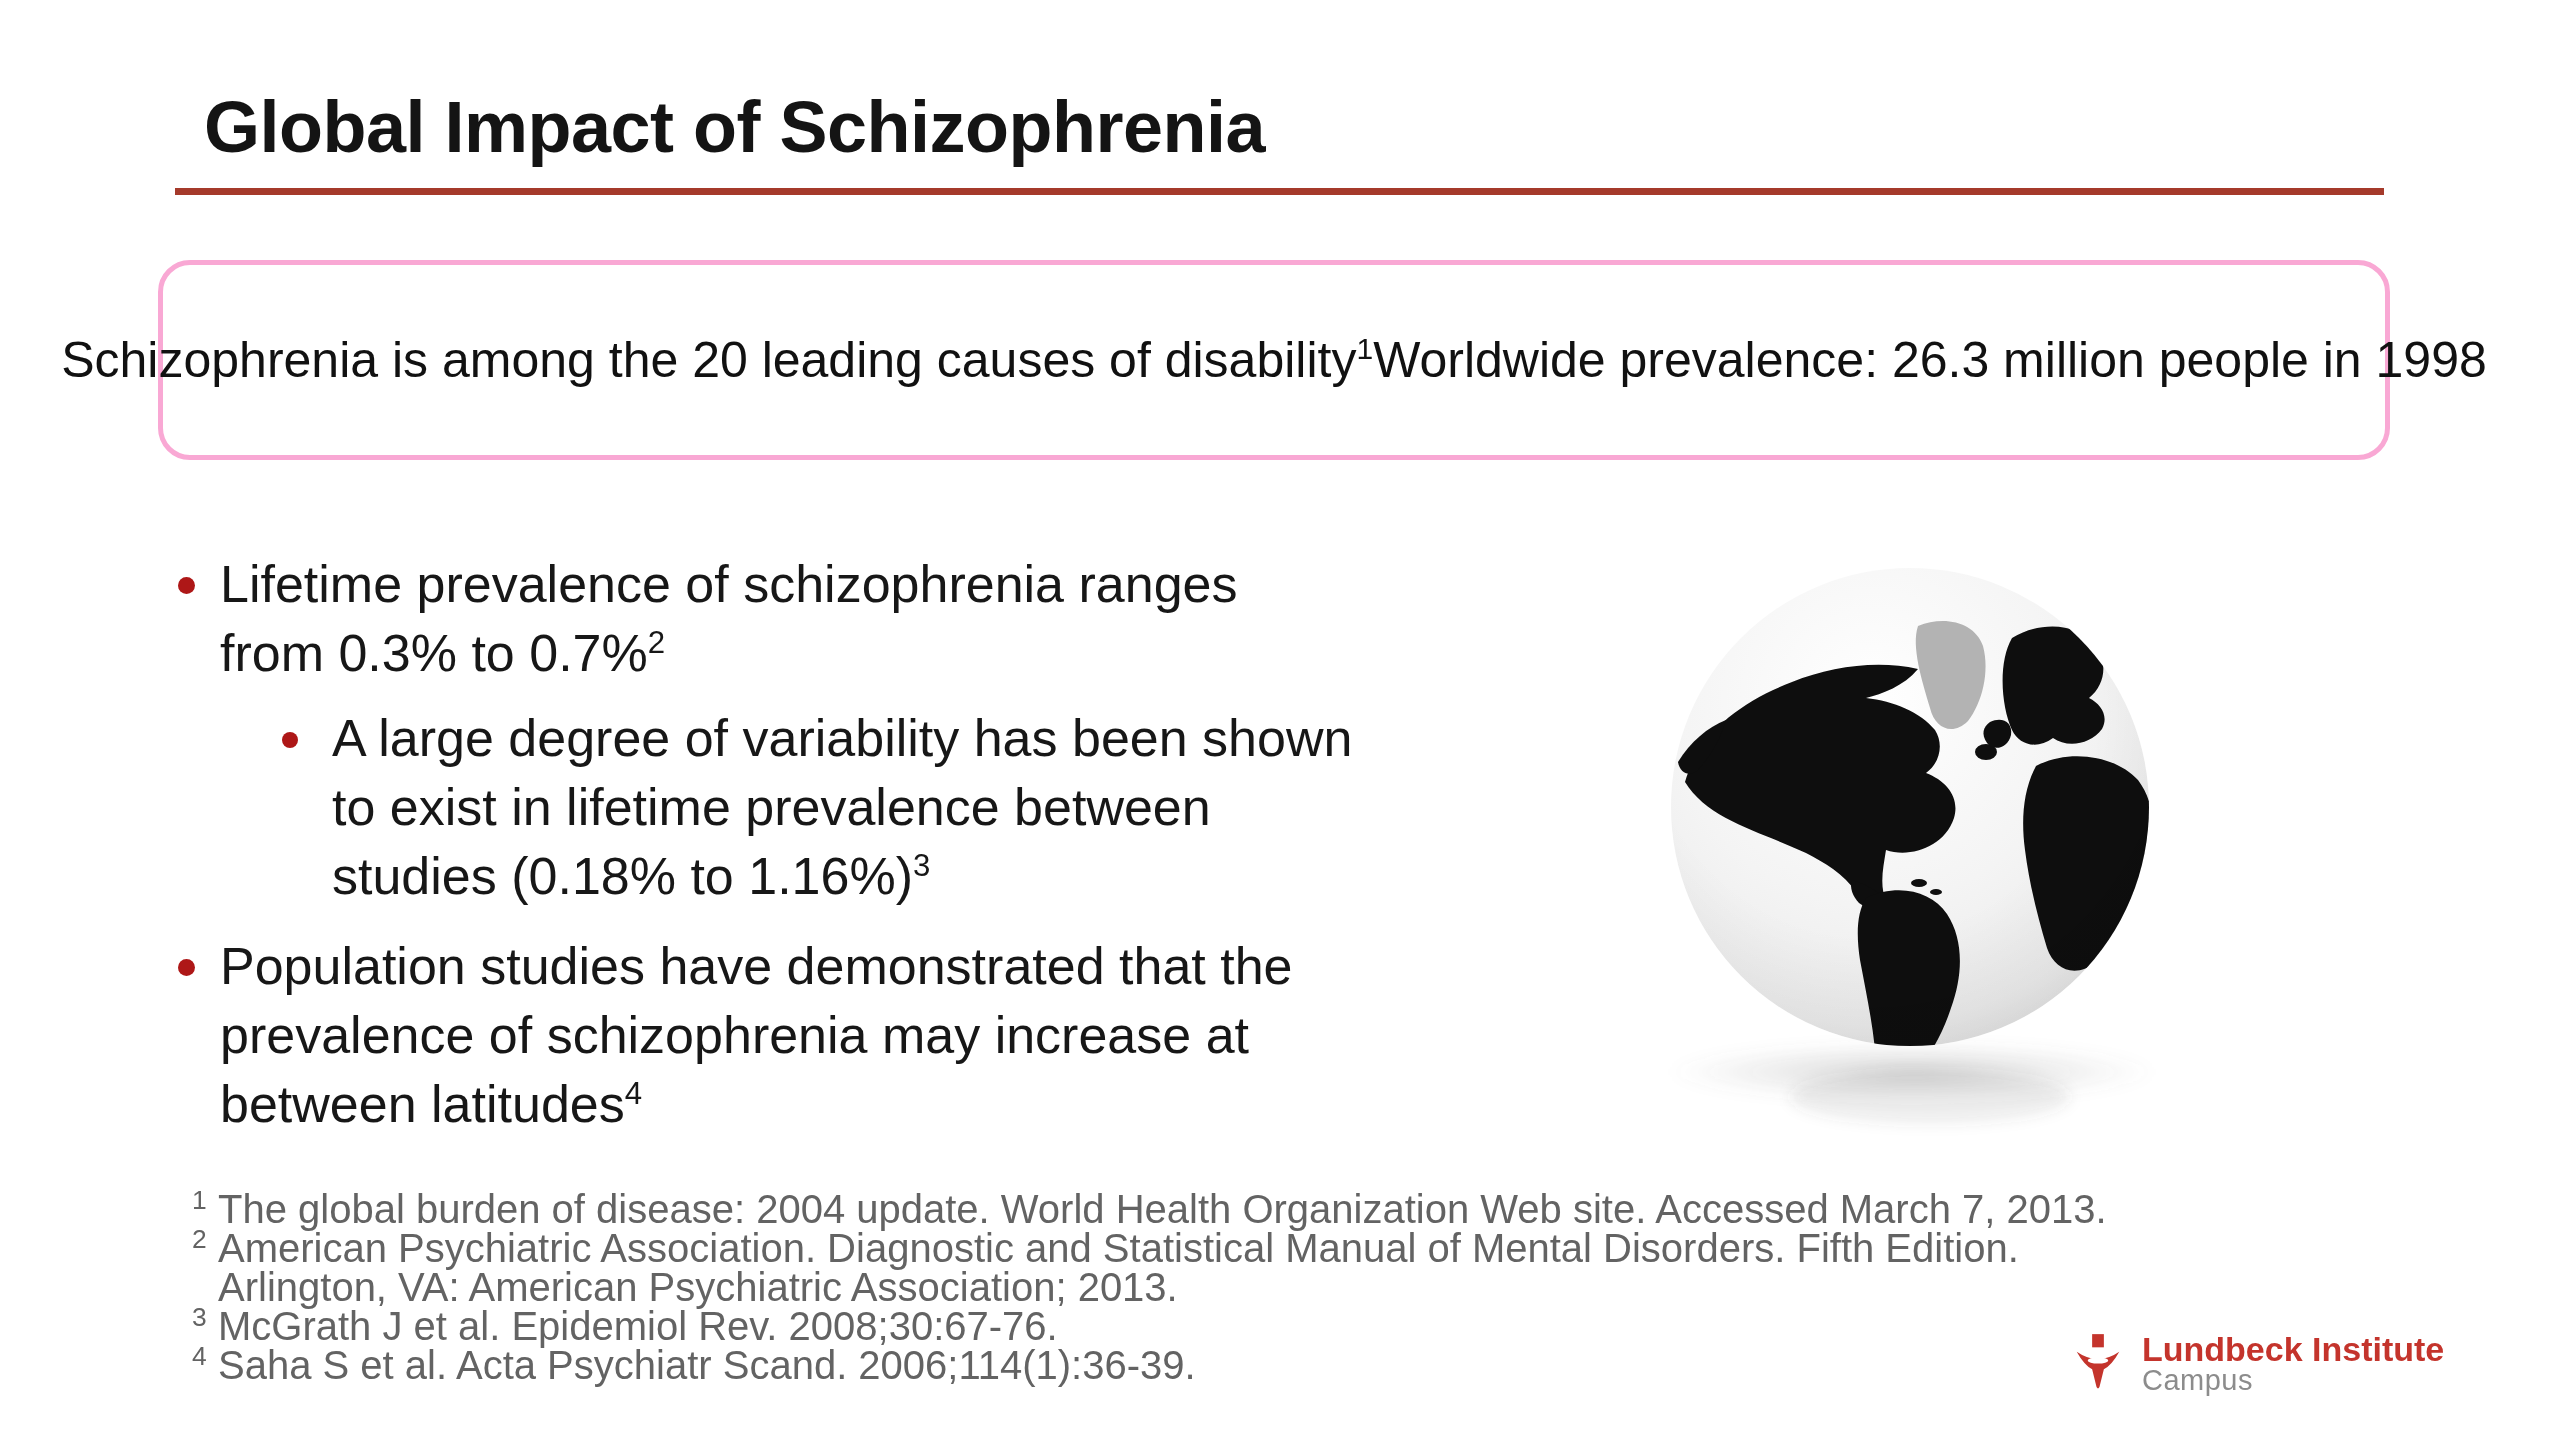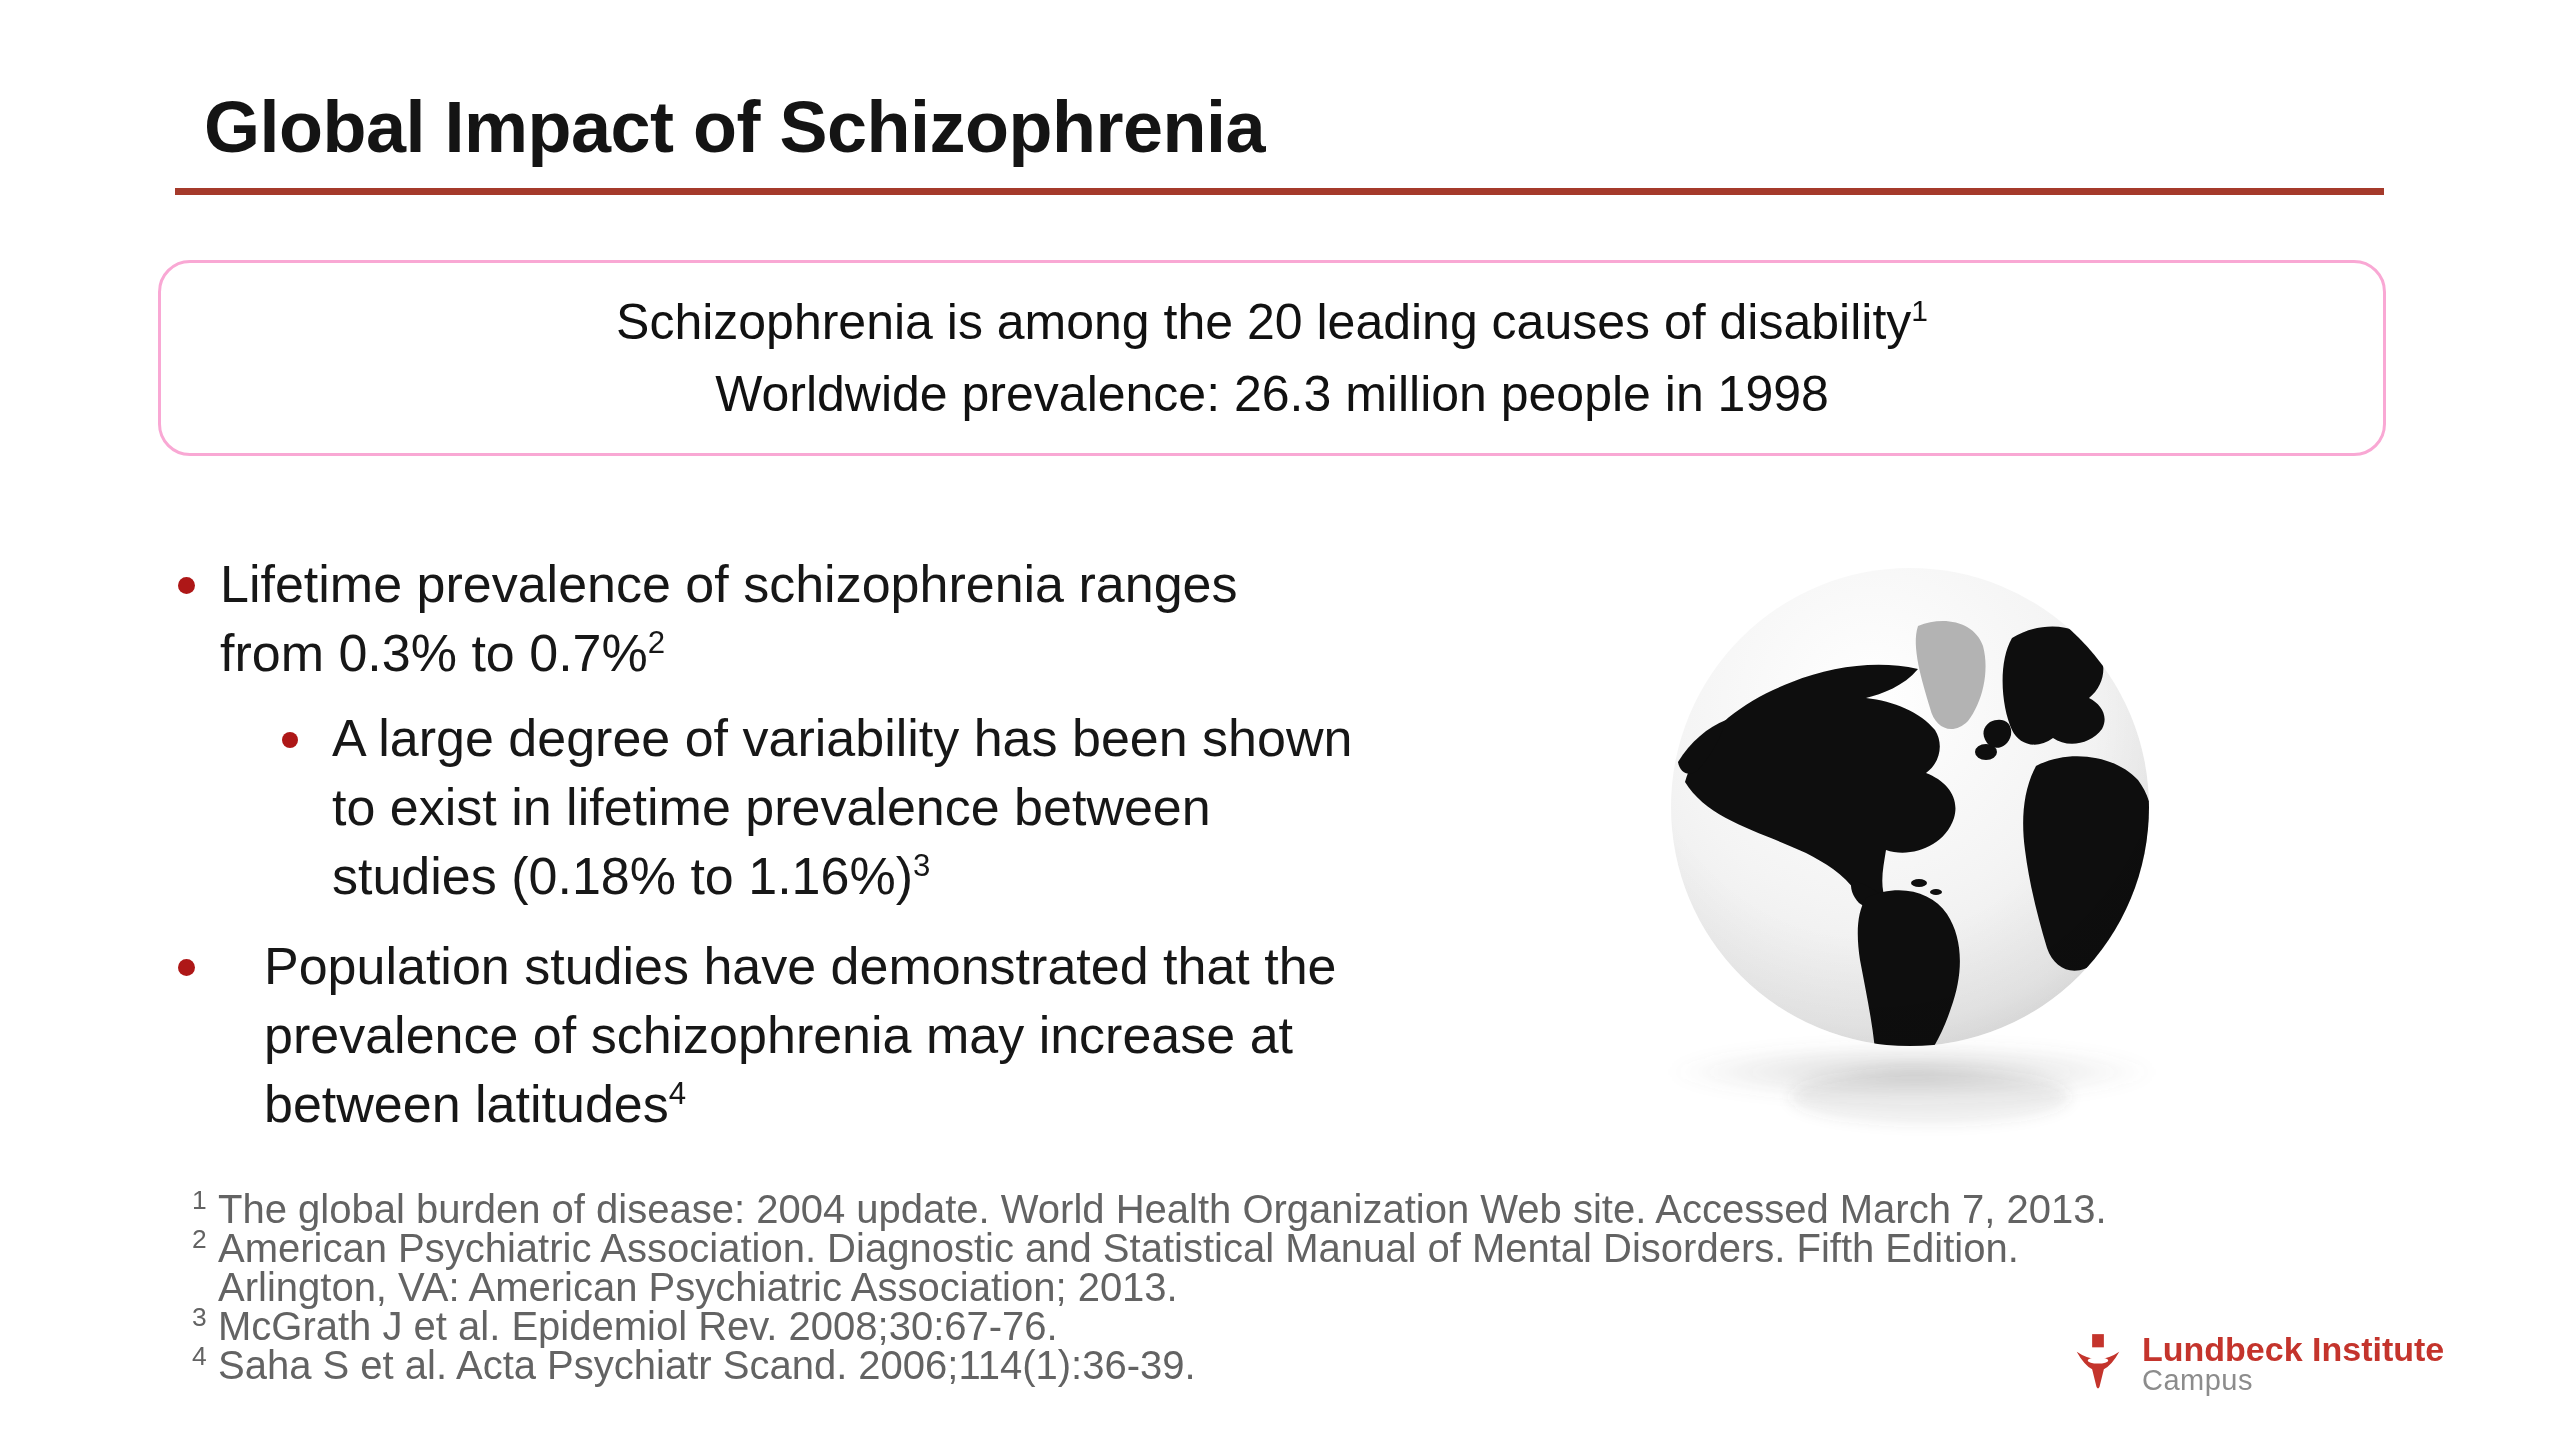--- a/index.html
+++ b/index.html
@@ -18,37 +18,37 @@
     letter-spacing:-0.5px;white-space:nowrap;
   }
   .title-rule{
     position:absolute;left:175px;top:188px;
     width:2209px;height:7px;background:#a53a2b;
   }
   
   .callout{
     position:absolute;left:158px;top:260px;
     width:2222px;height:190px;
-    border:3px solid #f9a8d4;border-radius:32px;
-    display:flex;flex-direction:column;justify-content:center;align-items:center;
+    border:5px solid #f9a8d4;border-radius:32px;
+    display:flex;flex-direction:row;justify-content:center;align-items:center;
     text-align:center;
     font-size:50px;line-height:72px;color:#111111;
   }
   .callout .line{white-space:nowrap;}
   sup.sup{
     font-size:0.6em;line-height:0;vertical-align:super;
   }
   
   .bullets{
     position:absolute;left:178px;top:550px;width:1400px;
     font-size:52px;line-height:69px;color:#171717;
   }
   .bullet{display:flex;}
   .bullet.level-2{margin-left:104px;margin-top:16px;gap:8px;}
-  .bullet.b2{margin-top:21px;gap:44px;}
+  .bullet.b2{margin-top:21px;}
   .bullet .marker{
     flex:0 0 42px;position:relative;
   }
   .bullet .marker .dot{
     position:absolute;left:0;top:27px;
     width:17px;height:17px;border-radius:50%;
     background:#ae1717;
   }
   .bullet.level-2 .marker{flex:0 0 42px;}
   .bullet.level-2 .marker .dot{width:16px;height:16px;top:28px;}

